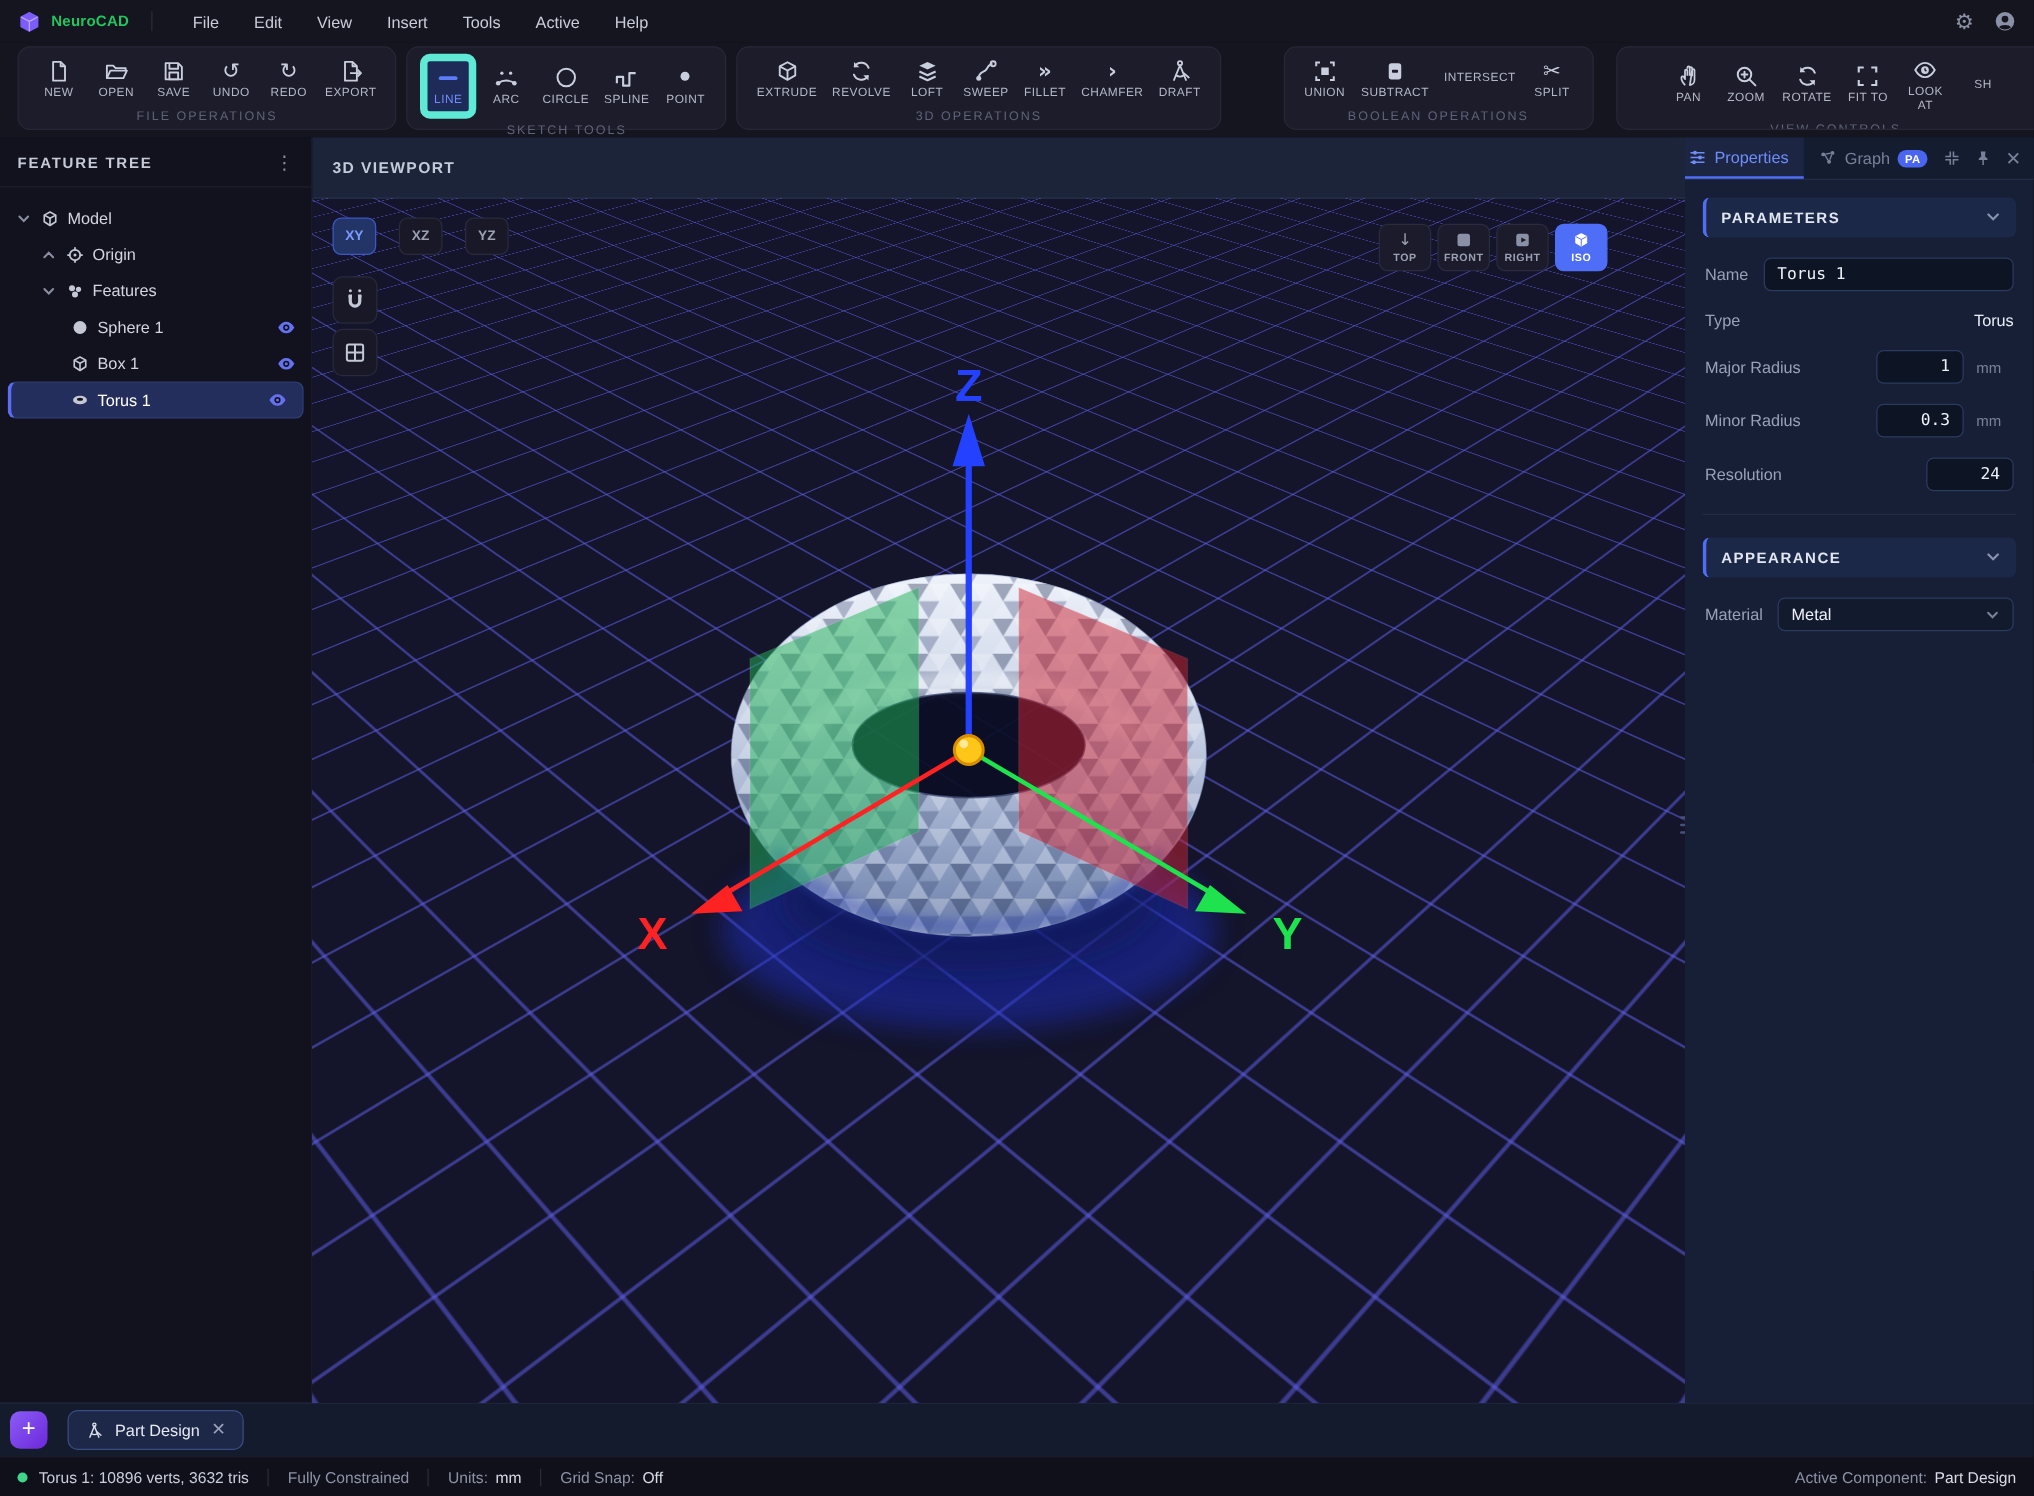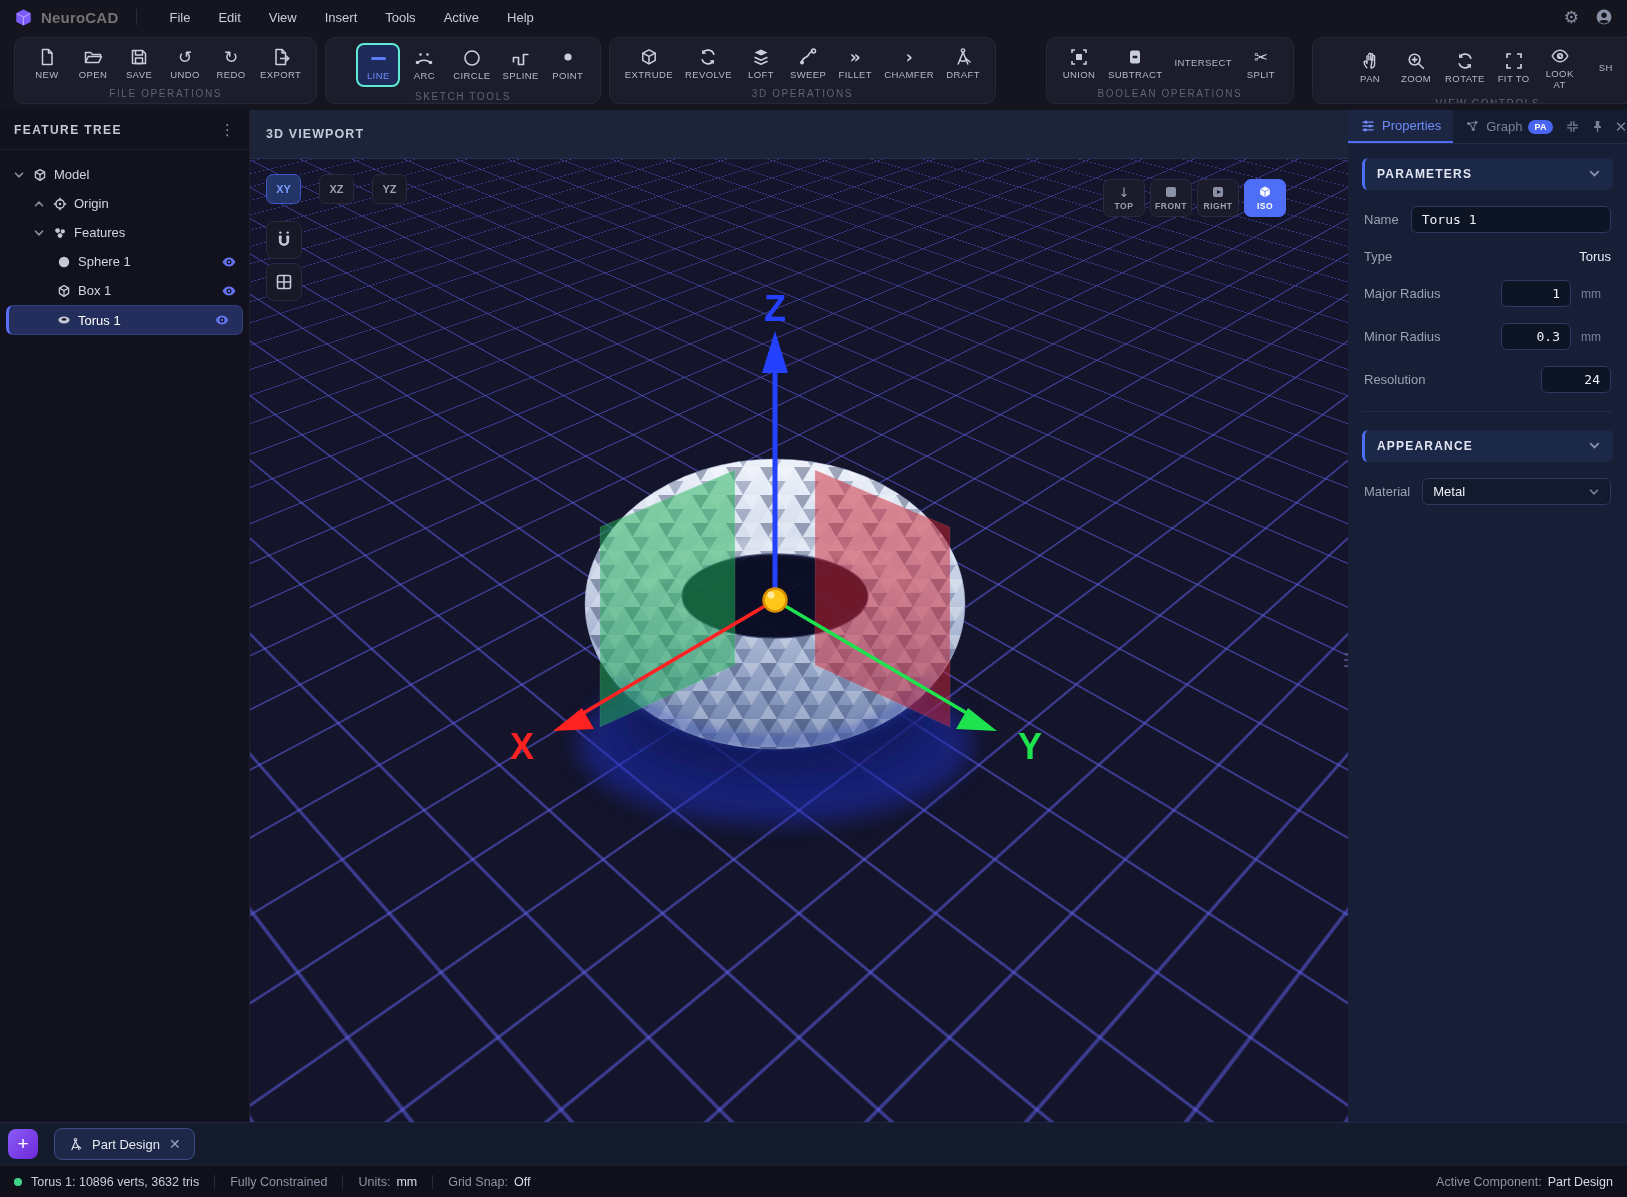--- a/index.html
+++ b/index.html
@@ -4,39 +4,39 @@
 <style>
   * { margin:0; padding:0; box-sizing:border-box; }
   html,body { width:1627px; height:1197px; overflow:hidden; background:#0f0f1a;
               font-family:"Liberation Sans", sans-serif; -webkit-font-smoothing:antialiased; }
   #root { position:relative; width:1627px; height:1197px; display:flex; flex-direction:column; }
 
   
   .menubar { height:34px; background:#15151f; display:flex; align-items:center; padding:0 14px; flex:0 0 auto; }
   .logo { display:flex; align-items:center; gap:8px; }
   .logo .cube { width:19px; height:19px; color:#7c5cfc; }
-  .logo .appname { color:#737373; font-weight:bold; font-size:15px; letter-spacing:.2px; }
+  .logo .appname { color:#22c55e; font-weight:bold; font-size:12px; letter-spacing:.2px; }
   .menu-div { width:1px; height:16px; background:#2b2b3c; margin:0 18px; }
   .menus { display:flex; align-items:center; }
   .menu-item { color:#c9cdd9; font-size:13px; padding:6px 14px; cursor:default; }
   .menubar-right { margin-left:auto; display:flex; align-items:center; gap:16px; }
   .gear { color:#8a90a5; font-size:17px; line-height:1; }
   .avatar { width:18px; height:18px; }
 
   
   .toolbar { height:76px; background:#15151f; display:flex; align-items:stretch; padding:3px 14px 6px; gap:8px; flex:0 0 auto; }
   .tgroup { background:#1c1c2b; border:1px solid #272738; border-radius:10px; padding:5px 10px 2px; display:flex; flex-direction:column; }
   .tools { display:flex; align-items:center; justify-content:center; gap:2px; flex:1; }
   .tool { display:flex; flex-direction:column; align-items:center; justify-content:center; gap:3px; min-width:44px; padding:3px 5px; border-radius:8px; }
   .ticon { height:20px; display:flex; align-items:center; justify-content:center; color:#c9cede; }
   .ticon svg { display:block; }
   .tglyph { font-family:"DejaVu Sans", sans-serif; font-size:17px; line-height:20px; color:#c9cede; }
   .tlabel { font-size:9.5px; color:#b4b8c6; letter-spacing:.4px; white-space:pre-line; text-align:center; line-height:1.15; }
   .glabel { text-align:center; font-size:10px; color:#5f6378; letter-spacing:1.6px; padding:4px 0 2px; }
-  .tool.active { background:#1e2a57; border:2px solid #5eead4;margin-left:20px; }
+  .tool.active { background:#1e2a57; border:6px solid #5eead4; }
   .tool.active .tlabel { color:#6f8cfa; }
   .line-dash { width:15px; height:3px; border-radius:2px; background:#5c7cfa; }
   .tool.no-icon { justify-content:center; }
   .tool.no-icon .tlabel { font-size:9.5px; }
   .tg-view { margin-left:10px; width:352px; overflow:hidden; flex:0 0 auto; }
   .tg-bool { margin-left:42px; }
   .lookat { width:44px; }
 
   
   .main { flex:1 1 auto; display:flex; min-height:0; }
@@ -84,21 +84,21 @@
   .sq-ico { width:10px; height:10px; background:#8a90a5; border-radius:2px; }
   .sq-ico.play { position:relative; }
   .sq-ico.play:after { content:""; position:absolute; left:3.5px; top:2.5px; border-left:4px solid #1b1b2c;
                        border-top:2.5px solid transparent; border-bottom:2.5px solid transparent; }
   .vp-grip { position:absolute; right:-1px; top:478px; width:6px; height:46px; display:flex; flex-direction:column;
              gap:4px; justify-content:center; align-items:center; }
   .vp-grip i { width:5px; height:2px; background:#46507a; border-radius:1px; }
 
   
   .rpanel { width:279px; background:#161f35; display:flex; flex-direction:column; }
-  .rtabs { height:34px; background:#141c30; border-bottom:1px solid #232c45; display:flex; align-items:center; flex:0 0 auto; }
+  .rtabs { height:34px; background:#141c30; border-bottom:1px solid #232c45; display:flex; align-items:center; flex:0 0 auto;justify-content:flex-end; }
   .rtab { height:100%; display:flex; align-items:center; gap:6px; padding:0 12px; font-size:13px; color:#79819a; }
   .rtab.active { background:#1c2642; border-bottom:2px solid #4f6ef7; color:#6f8cfa; }
   .badge { background:#4a66f0; color:#fff; font-size:9px; font-weight:bold; border-radius:8px; padding:2px 6px; letter-spacing:.3px; }
   .rtab-icons { margin-left:auto; display:flex; align-items:center; gap:10px; padding-right:10px; color:#79819a; }
   .rbody { padding:14px; overflow:hidden; }
   .sect-head { display:flex; background:#1c2848; border-left:3px solid #4f6ef7; border-radius:6px;
                padding:9px 12px; }
   .sect-title { font-size:12px; font-weight:bold; letter-spacing:1.2px; color:#e2e6f2; }
   .sect-head .chev { margin-left:auto; color:#8a93ad; display:flex; }
   .prow { display:flex; align-items:center; margin:16px 2px; }

